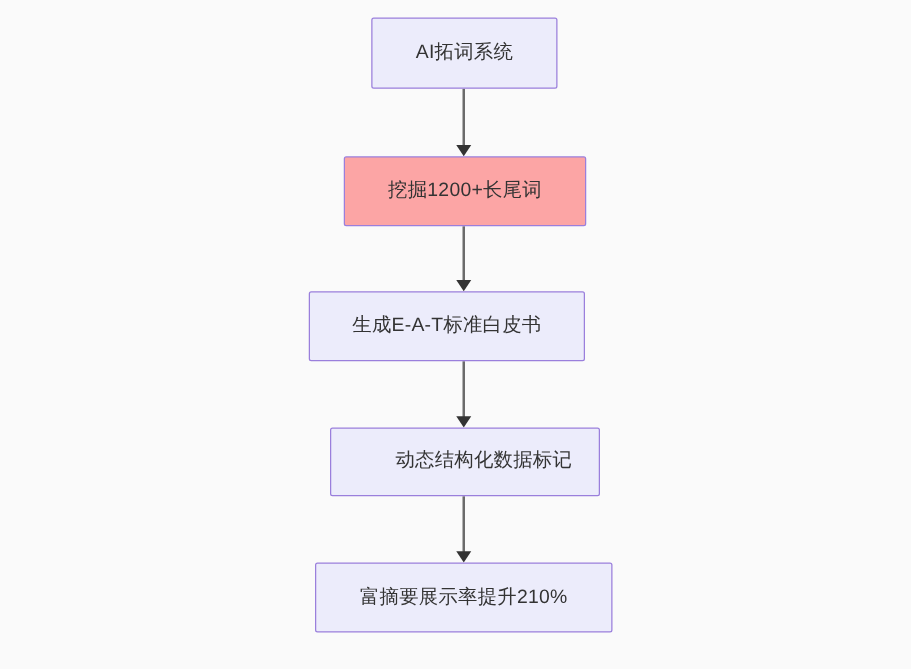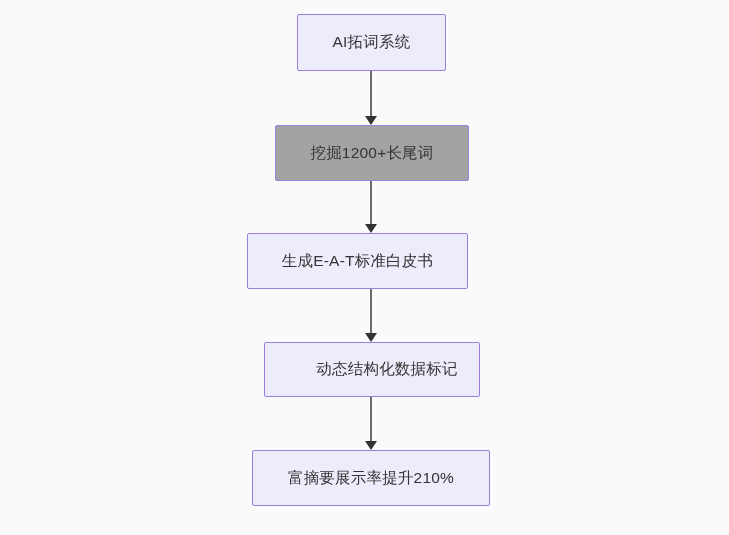--- a/index.html
+++ b/index.html
@@ -77,21 +77,21 @@
     <div class="edge-head" style="top: 44px; border-top-color: rgb(51, 51, 51);"></div>
   </div>
   <div class="edge" id="edge-3" style="left: 371px; top: 397px; height: 53px;">
     <div class="edge-line" style="height: 45px; background: rgb(107, 107, 107);"></div>
     <div class="edge-head" style="top: 44px; border-top-color: rgb(51, 51, 51);"></div>
   </div>
 
   <div class="node" id="node-0" style="left: 297px; top: 14px; width: 149px; height: 57px; background: rgb(236, 236, 251); border-color: rgb(154, 127, 220); color: rgb(51, 51, 51);">
     <span class="node-label">AI拓词系统</span>
   </div>
-  <div class="node" id="node-1" style="left: 275px; top: 125px; width: 194px; height: 56px; background: #a3a3a3; border-color: rgb(154, 127, 220); color: rgb(51, 51, 51);">
+  <div class="node" id="node-1" style="left: 275px; top: 125px; width: 194px; height: 56px; background: #fca5a5; border-color: rgb(154, 127, 220); color: rgb(51, 51, 51);">
     <span class="node-label">挖掘1200+长尾词</span>
   </div>
   <div class="node" id="node-2" style="left: 247px; top: 233px; width: 221px; height: 56px; background: rgb(236, 236, 251); border-color: rgb(154, 127, 220); color: rgb(51, 51, 51);">
     <span class="node-label">生成E-A-T标准白皮书</span>
   </div>
   <div class="node" id="node-3" style="left: 264px; top: 342px; width: 216px; height: 55px; background: rgb(236, 236, 251); border-color: rgb(154, 127, 220); color: rgb(51, 51, 51); padding-left: 30px;">
     <span class="node-label">动态结构化数据标记</span>
   </div>
   <div class="node" id="node-4" style="left: 252px; top: 450px; width: 238px; height: 56px; background: rgb(236, 236, 251); border-color: rgb(154, 127, 220); color: rgb(51, 51, 51); text-align: center;">
     <span class="node-label">富摘要展示率提升210%</span>

